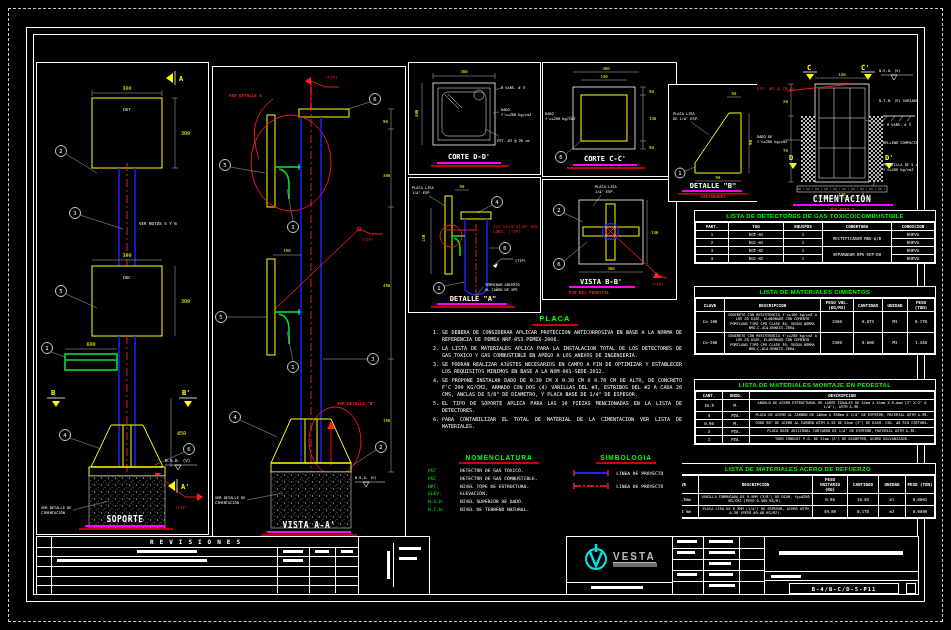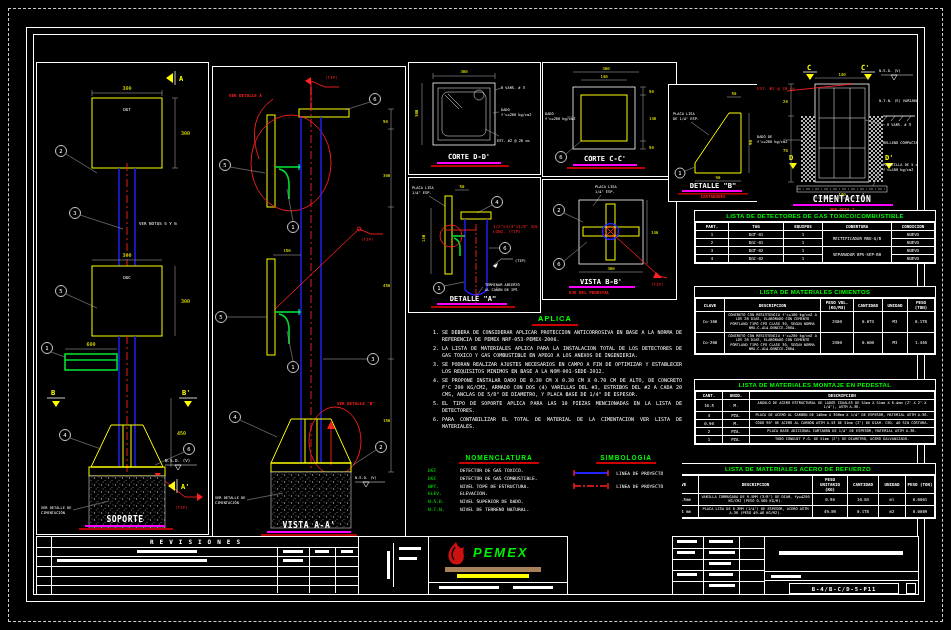--- a/index.html
+++ b/index.html
@@ -635,21 +635,21 @@
         <td>49.89</td>
         <td>0.178</td>
         <td>m2</td>
         <td>0.0089</td>
       </tr>
     </tbody>
       </table>
   </div>
 
   <div class="panel nob" style="left:428px;top:314px;width:254px;height:138px">
-    <div class="gtitle">APLICA</div>
+    <div class="gtitle">PLACA</div>
     <div class="underred"></div>
     <ol class="notes">
       <li>SE DEBERA DE CONSIDERAR APLICAR PROTECCION ANTICORROSIVA EN BASE A LA NORMA DE REFERENCIA DE PEMEX NRF-053-PEMEX-2006.</li>
       <li>LA LISTA DE MATERIALES APLICA PARA LA INSTALACION TOTAL DE LOS DETECTORES DE GAS TOXICO Y GAS COMBUSTIBLE EN APEGO A LOS ANEXOS DE INGENIERIA.</li>
       <li>SE PODRAN REALIZAR AJUSTES NECESARIOS EN CAMPO A FIN DE OPTIMIZAR Y ESTABLECER LOS REQUISITOS MINIMOS EN BASE A LA NOM-001-SEDE-2012.</li>
       <li>SE PROPONE INSTALAR DADO DE 0.30 CM X 0.30 CM X 0.70 CM DE ALTO, DE CONCRETO F'C 200 KG/CM2, ARMADO CON DOS (4) VARILLAS DEL #3, ESTRIBOS DEL #2 A CADA 20 CMS, ANCLAS DE 5/8" DE DIAMETRO, Y PLACA BASE DE 1/4" DE ESPESOR.</li>
       <li>EL TIPO DE SOPORTE APLICA PARA LAS 10 PIEZAS MENCIONADAS EN LA LISTA DE DETECTORES.</li>
       <li>PARA CONTABILIZAR EL TOTAL DE MATERIAL DE LA CIMENTACION VER LISTA DE MATERIALES.</li>
     </ol>
   </div>
@@ -724,35 +724,34 @@
     <div class="sm" style="left:246px;top:22px;width:20px;height:3px"></div>
   </div>
 
   <div class="bb" style="left:358px;width:70px">
     <div class="sm" style="left:34px;top:6px;width:1px;height:44px"></div>
     <div class="sm" style="left:28px;top:14px;width:3px;height:28px"></div>
     <div class="sm" style="left:40px;top:10px;width:22px;height:3px"></div>
     <div class="sm" style="left:40px;top:20px;width:18px;height:3px"></div>
   </div>
 
-  <div class="bb" style="left:428px;width:138px">
-    <div style="position:absolute;left:14px;top:4px">
-      <svg width="26" height="26" viewBox="0 0 26 26">
-        <path d="M13 1 C7 7 3 13 7 20 C9 24 16 25 19 21 C23 16 19 11 21 6 C17 9 15 5 13 1 Z" fill="#cc1111"></path>
-        <path d="M12 6 C9 10 8 15 11 19" stroke="#000" stroke-width="1.4" fill="none"></path>
+
+  <div class="bb" style="left:566px;width:106px">
+    <div style="position:absolute;left:16px;top:5px">
+      <svg width="26" height="30" viewBox="0 0 26 30">
+        <circle cx="13" cy="17" r="10" fill="none" stroke="#00e5e5" stroke-width="2"></circle>
+        <path d="M7 10 L13 24 L19 10" fill="none" stroke="#00e5e5" stroke-width="2.4"></path>
+        <line x1="13" y1="2" x2="13" y2="10" stroke="#00e5e5" stroke-width="2.4"></line>
       </svg>
     </div>
-    <div class="pemextxt" style="position:absolute;left:44px;top:8px">PEMEX</div>
-    <div style="position:absolute;left:16px;top:30px;width:96px;height:5px;background:#a8815a"></div>
-    <div style="position:absolute;left:28px;top:37px;width:72px;height:4px;background:#ffff00"></div>
+    <div class="vestatxt" style="position:absolute;left:46px;top:14px">VESTA</div>
+    <div style="position:absolute;left:46px;top:26px;width:44px;height:4px;background:#6f6f6f"></div>
     <div class="sm" style="left:0;top:45px;width:100%;height:1px"></div>
-    <div class="sm" style="left:10px;top:49px;width:60px;height:3px"></div>
-    <div class="sm" style="left:84px;top:49px;width:40px;height:3px"></div>
-  </div>
-
+    <div class="sm" style="left:24px;top:49px;width:52px;height:3px"></div>
+  </div>
 
   <div class="bb" style="left:672px;width:92px">
     <div class="sm" style="left:0;top:11px;width:100%;height:1px"></div>
     <div class="sm" style="left:0;top:22px;width:100%;height:1px"></div>
     <div class="sm" style="left:0;top:33px;width:100%;height:1px"></div>
     <div class="sm" style="left:0;top:44px;width:100%;height:1px"></div>
     <div class="sm" style="left:30px;top:0;width:1px;height:100%"></div>
     <div class="sm" style="left:66px;top:0;width:1px;height:100%"></div>
     <div class="sm" style="left:4px;top:3px;width:20px;height:3px"></div>
     <div class="sm" style="left:36px;top:3px;width:24px;height:3px"></div>

